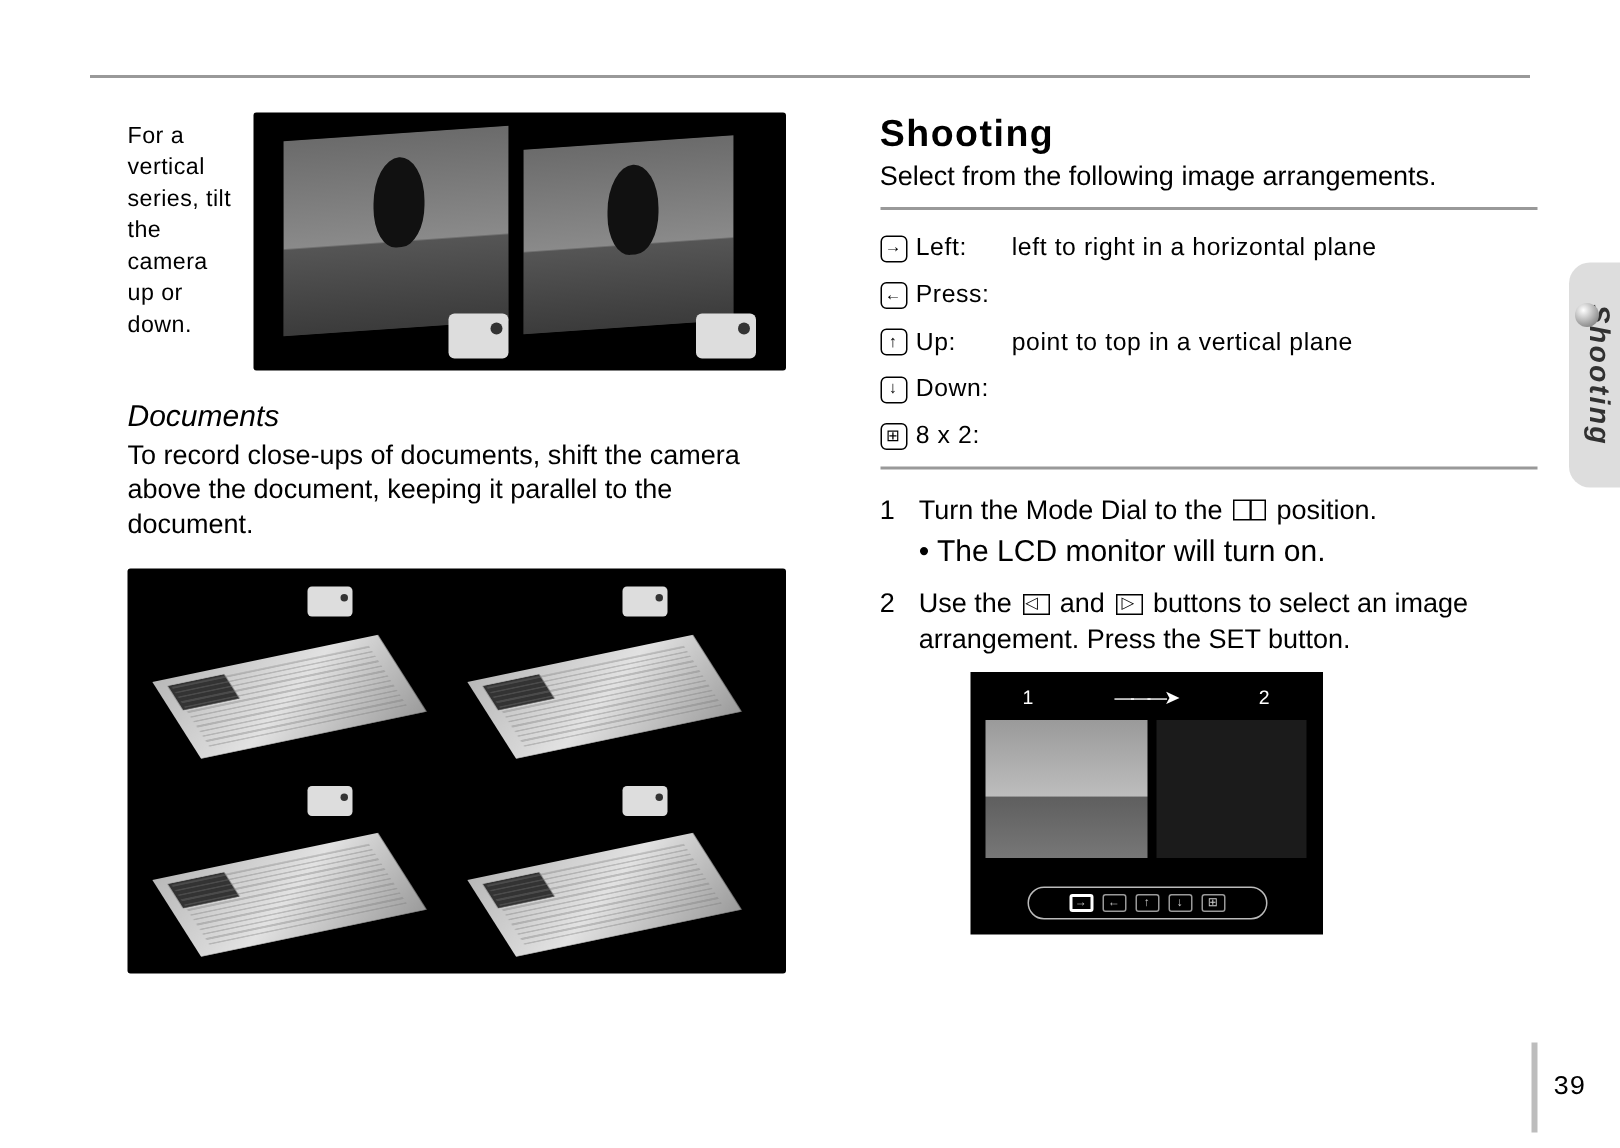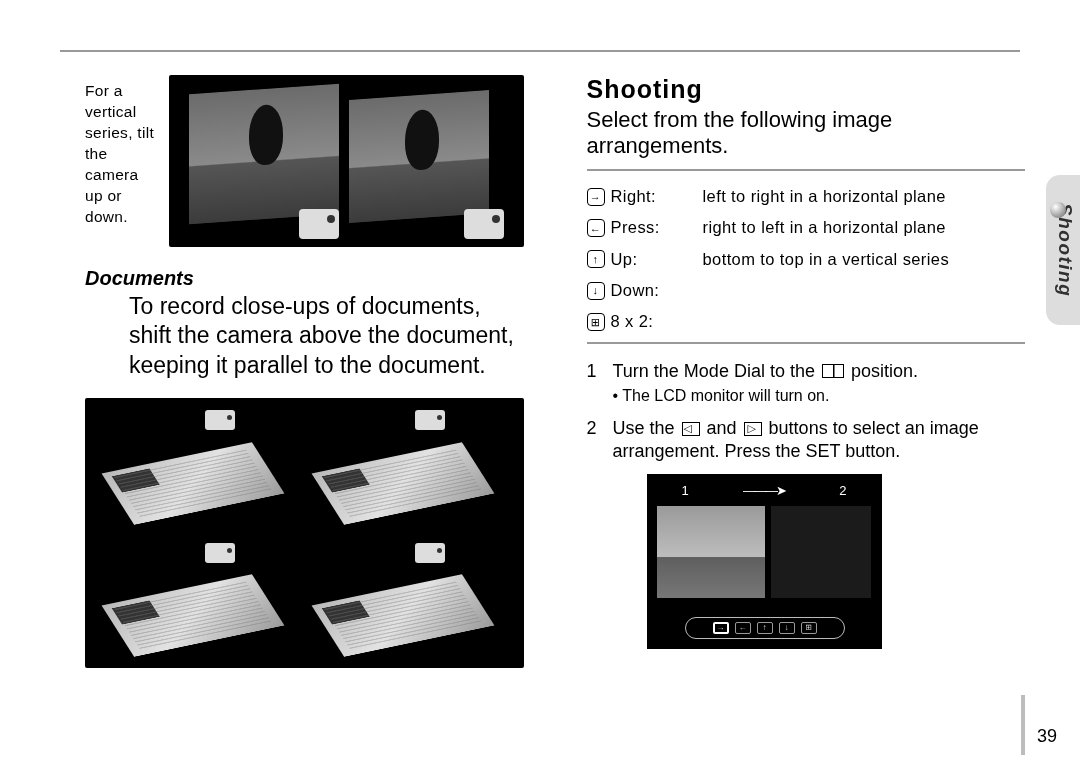--- a/index.html
+++ b/index.html
@@ -63,29 +63,28 @@
   .fig1 .panel.b { left: 180px; top: 20px; width: 140px; height: 123px; transform: skewY(-4deg); }
   .fig1 .sky { position:absolute; inset:0; background: linear-gradient(#6b6b6b, #8a8a8a 55%, #555 56%, #3b3b3b); }
   .fig1 .tree { position:absolute; left:40%; top:12%; width:34px; height:60px; background:#111; border-radius: 50% 50% 45% 45%; }
   .fig1 .cam { position:absolute; bottom:8px; width:40px; height:30px; background:#ddd; border-radius:4px; }
   .fig1 .cam::after{content:"";position:absolute;left:28px;top:6px;width:8px;height:8px;background:#333;border-radius:50%;}
   .fig1 .cam.c1{ left:130px; }
   .fig1 .cam.c2{ left:295px; }
 
   .subhead {
     font-size: 20px;
-    font-weight: bold;
+    font-weight: normal;
     font-style: italic;
     margin-top: 20px;
     margin-bottom: 2px;
   }
   .para {
-    font-size: 23px;
+    font-size: 18px;
     line-height: 1.28;
-    margin-left: 44px;
   }
 
   .fig2 {
     margin-top: 18px;
     height: 270px;
     background: #000;
     position: relative;
     border-radius: 2px;
   }
   .docpanel {
@@ -111,43 +110,43 @@
   .mc3{left:120px;top:145px;} .mc4{left:330px;top:145px;}
 
   
   .h2 {
     font-size: 25px;
     font-weight: bold;
     letter-spacing: 1px;
     margin-bottom: 3px;
   }
   .lead {
-    font-size: 22px;
+    font-size: 18px;
     margin-bottom: 10px;
   }
   .rule { height:2px; background:#999; margin: 4px 0 10px; }
   .arr-table {
     font-size: 16.5px;
     line-height: 1.9;
     letter-spacing: .4px;
   }
   .arr-row { display:flex; align-items:center; gap:6px; }
   .arr-icon {
     width:18px;height:18px;border:1.5px solid #000;border-radius:4px;
     display:inline-flex;align-items:center;justify-content:center;
     font-size:11px;line-height:1;flex:none;
   }
   .arr-key { width:58px; flex:none; }
-  .arr-desc { flex:1;margin-left:28px; }
+  .arr-desc { flex:1; }
 
   .steps { margin-top: 16px; font-size: 18px; line-height:1.3; }
   .step { display:flex; gap:12px; margin-bottom:10px; }
   .step-num { width:14px; flex:none; }
   .step-body { flex:1; }
-  .bullet { font-size:16px; line-height:1.3; margin-top:3px; padding-left:12px; text-indent:-12px; }
+  .bullet { font-size:20px; line-height:1.3; margin-top:3px; padding-left:12px; text-indent:-12px; }
 
   .glyph-stitch {
     display:inline-block;width:22px;height:14px;border:1.5px solid #000;
     position:relative;top:1px;margin:0 2px; background:
       linear-gradient(#000,#000) 10px 0/1.5px 100% no-repeat;
   }
   .glyph-left, .glyph-right {
     display:inline-block;width:18px;height:14px;border:1.5px solid #000;
     position:relative;top:2px;margin:0 2px;
   }
@@ -186,22 +185,23 @@
     height:150px;
     display:flex; align-items:center; justify-content:center;
   }
   .tab-dot{
     position:absolute; right:14px; top:202px; width:16px;height:16px;
     background: radial-gradient(circle at 35% 30%, #fff, #aaa 55%, #666);
     border-radius:50%;
   }
 
   .pagenum {
-    position:absolute; right:23px; bottom:18px;
+    position:absolute; right:23px; bottom:30px;
     font-size:18px;
+    font-family:Liberation Mono, monospace;
   }
   .pagenum-bar{
     position:absolute; right:55px; bottom:10px; width:4px; height:60px;
     background:#bdbdbd;
   }
 </style>
 </head>
 <body>
 
 <div class="top-rule"></div>
@@ -249,32 +249,31 @@
   </div>
 
   <div class="col">
     <div class="h2">Shooting</div>
     <div class="lead">Select from the following image arrangements.</div>
     <div class="rule"></div>
 
     <div class="arr-table" id="arr-table">
         <div class="arr-row">
           <span class="arr-icon">→</span>
-          <span class="arr-key">Right:</span>
+          <span class="arr-key">Left:</span>
           <span class="arr-desc">left to right in a horizontal plane</span>
         </div>
         <div class="arr-row">
           <span class="arr-icon">←</span>
           <span class="arr-key">Press:</span>
-          <span class="arr-desc">right to left in a horizontal plane</span>
         </div>
         <div class="arr-row">
           <span class="arr-icon">↑</span>
           <span class="arr-key">Up:</span>
-          <span class="arr-desc">bottom to top in a vertical series</span>
+          <span class="arr-desc">point to top in a vertical plane</span>
         </div>
         <div class="arr-row">
           <span class="arr-icon">↓</span>
           <span class="arr-key">Down:</span>
         </div>
         <div class="arr-row">
           <span class="arr-icon">⊞</span>
           <span class="arr-key">8 x 2:</span>
         </div>
       </div>

